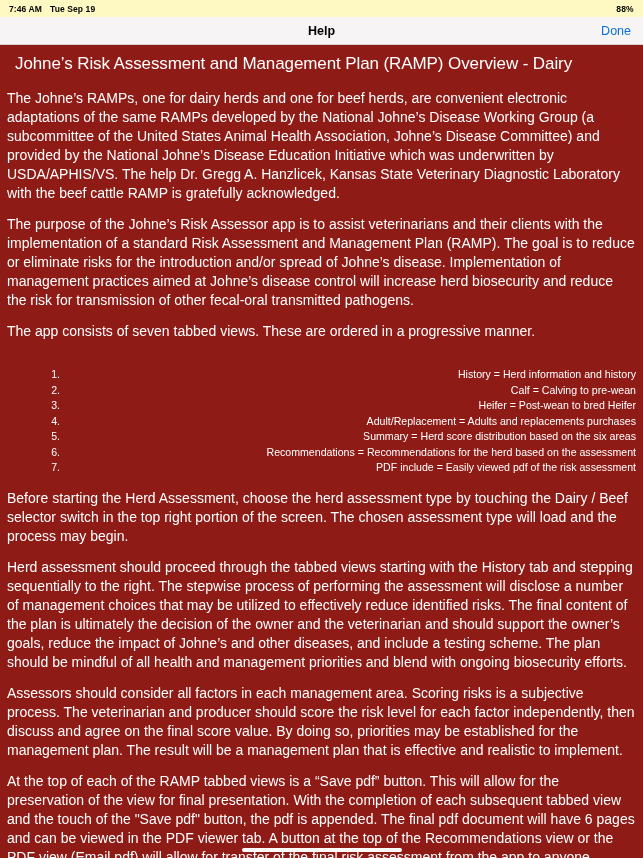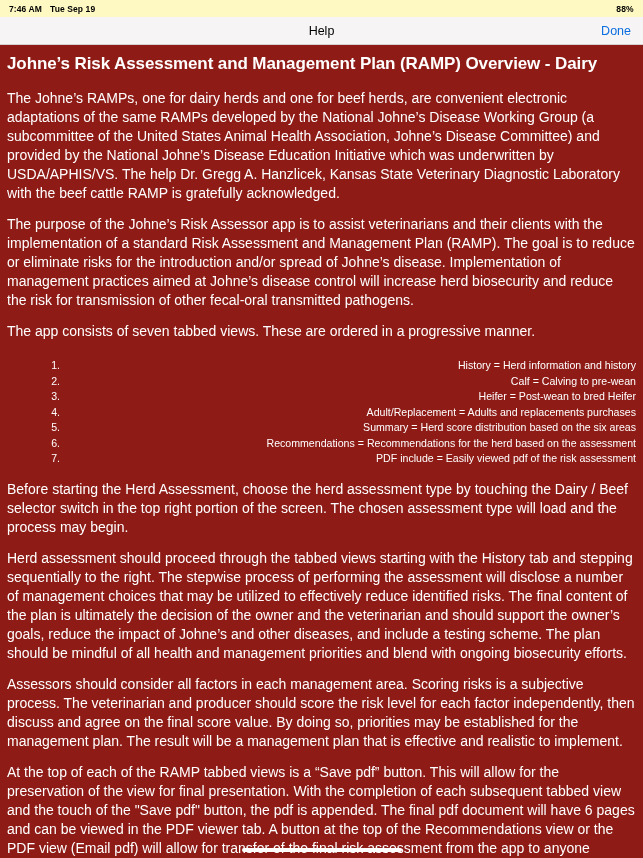--- a/index.html
+++ b/index.html
@@ -83,21 +83,21 @@
     align-items: center;
     position: relative;
     box-sizing: border-box;
   }
   .nav-title {
     position: absolute;
     left: 0;
     right: 0;
     text-align: center;
     font-size: 12.5px;
-    font-weight: normal;
+    font-weight: bold;
     color: #000000;
   }
   .nav-done {
     position: absolute;
     right: 12px;
     font-size: 12.5px;
     color: #0b6ee0;
     cursor: pointer;
     font-weight: normal;
   }
@@ -106,35 +106,35 @@
   .content {
     background: #8e1b16;
     color: #ffffff;
     padding: 8px 7px 0 7px;
     box-sizing: border-box;
     height: 813px;
     overflow: hidden;
   }
   .doc-title {
     font-size: 17px;
-    font-weight: bold;
+    font-weight: normal;
     line-height: 1.33;
-    margin: 0 0 13px 0;
+    margin: 0 0 13px 8px;
     color: #ffffff;
     letter-spacing: -0.1px;
   }
   .para {
     font-size: 14px;
     line-height: 1.36;
     margin: 0 0 12px 0;
     color: #ffffff;
     letter-spacing: 0px;
   }
   .para.tight {
-    margin-bottom: 17px;
+    margin-bottom: 26px;
   }
   ol.tab-list {
     margin: 0 0 13px 0;
     padding: 0 0 0 56px;
     list-style: none;
     counter-reset: tabitem;
     text-align: right;
   }
   ol.tab-list li {
     font-size: 10.6px;

